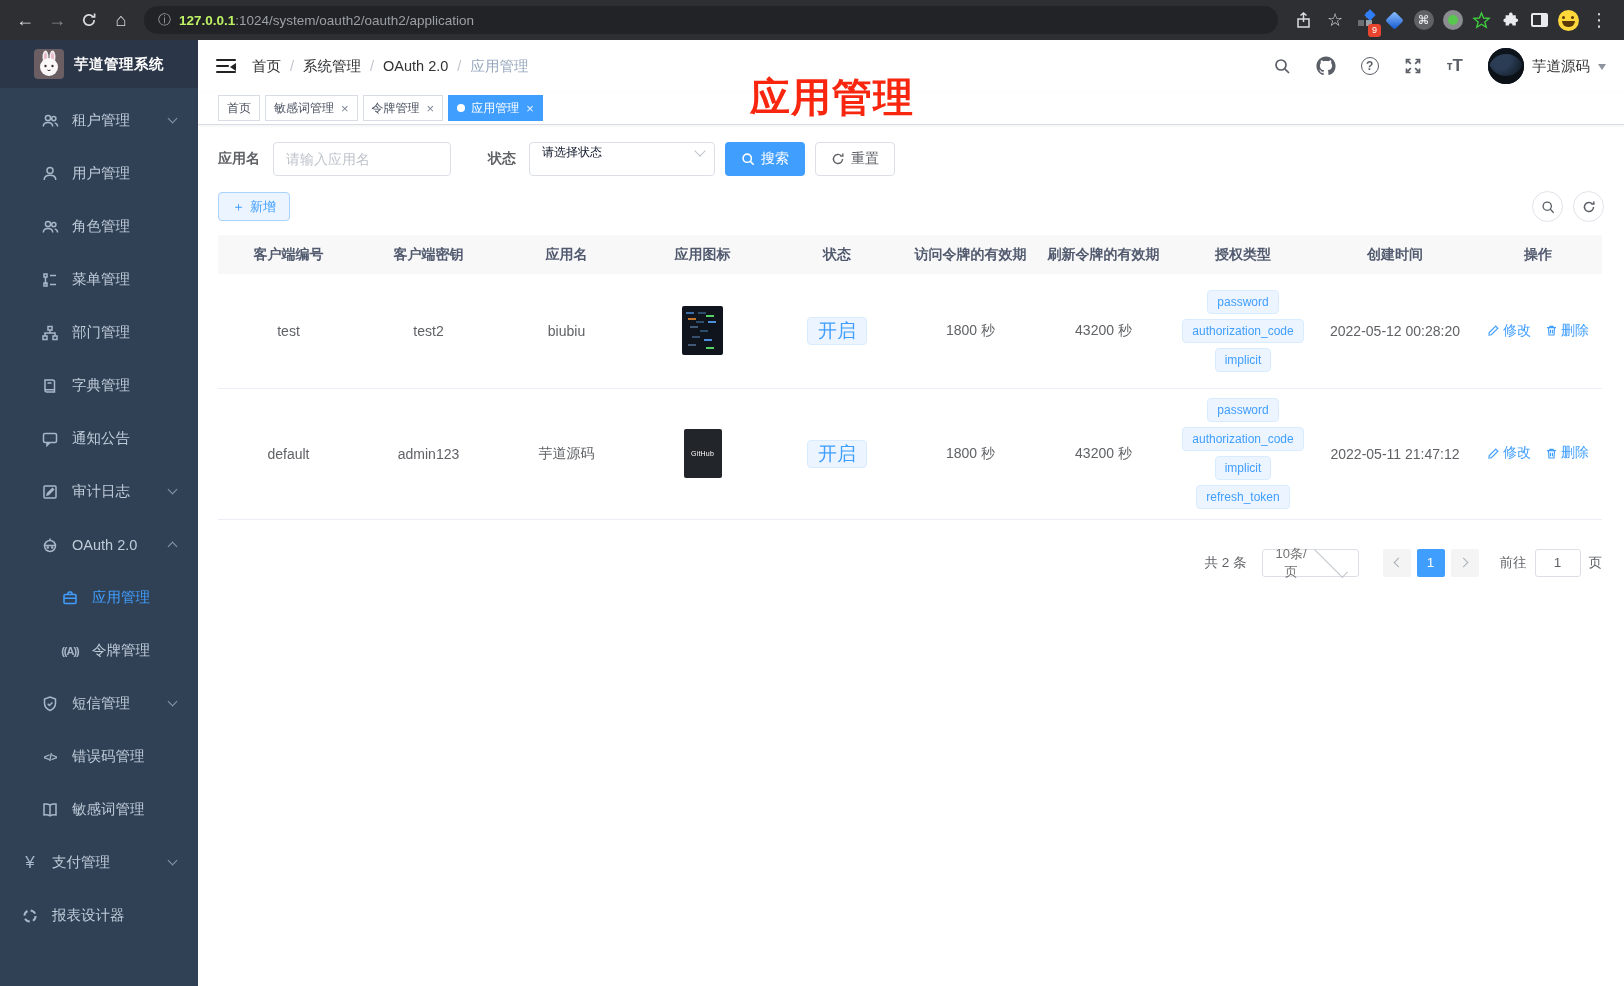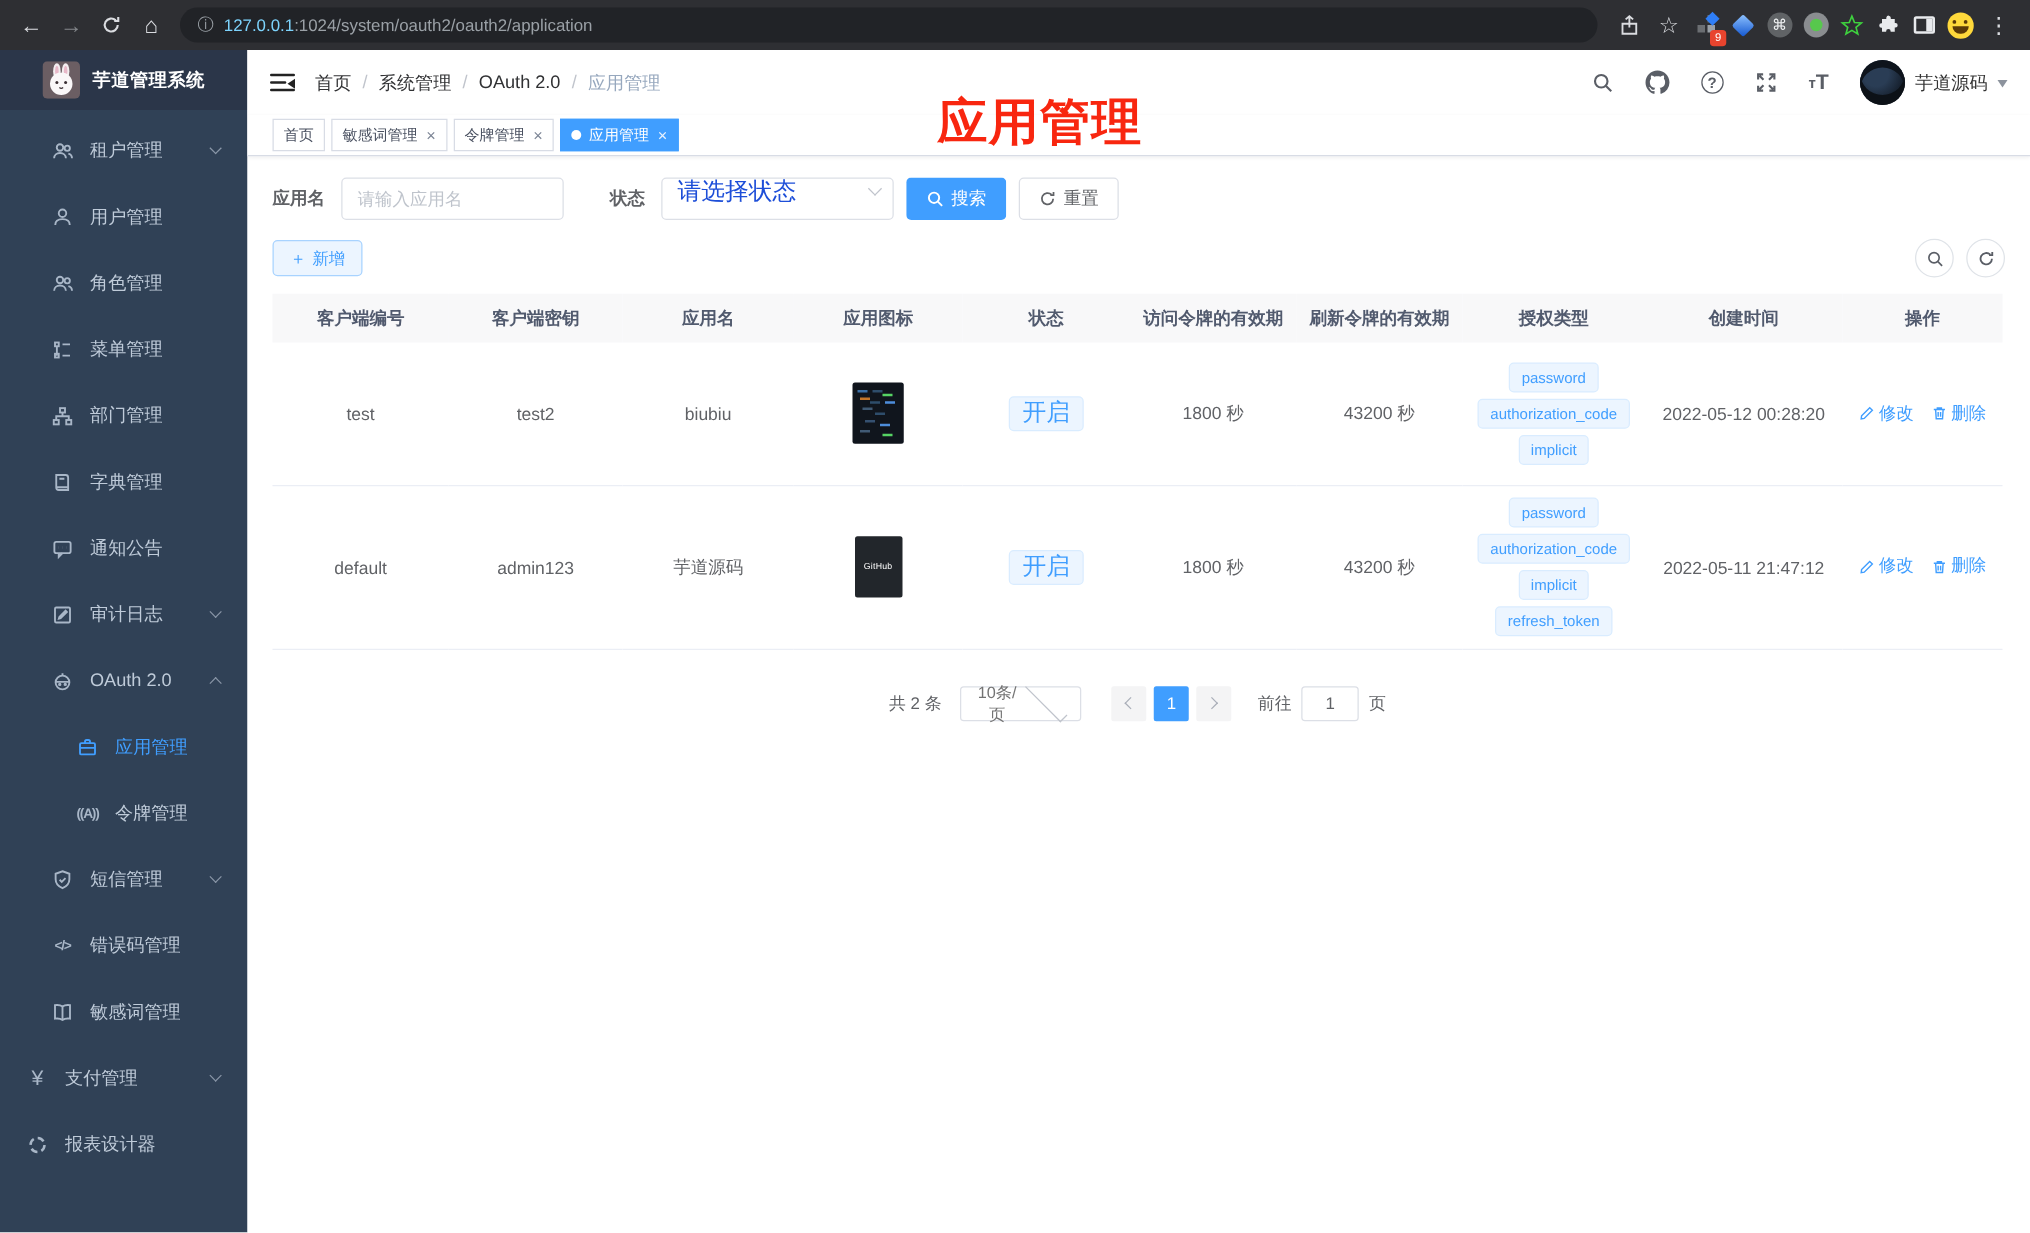--- a/index.html
+++ b/index.html
@@ -9,21 +9,21 @@
 
   
   .browser { height:40px; background:#2e2f33; display:flex; align-items:center; padding:0 10px; gap:2px; }
   .bicon { width:30px; height:30px; display:flex; align-items:center; justify-content:center;
            color:#dadce0; font-size:18px; border-radius:50%; flex:0 0 auto; }
   .bicon.dim { color:#84878b; }
   .urlbar { flex:1; height:28px; background:#212327; border-radius:14px; margin:0 8px 0 6px;
             display:flex; align-items:center; padding:0 14px; gap:8px; min-width:0; }
   .urlbar .info { color:#9aa0a6; font-size:13px; }
   .url { font-size:13.5px; white-space:nowrap; overflow:hidden; }
-  .url .host { color:#7dd3fc; font-weight:normal; }
+  .url .host { color:#bef264; font-weight:bold; }
   .url .path { color:#9aa0a6; }
   .ext { width:27px; height:27px; display:flex; align-items:center; justify-content:center; position:relative; flex:0 0 auto; }
   .eg-sq { width:6px; height:6px; background:#9aa0a6; position:relative; box-shadow:-8px 0 0 #6b6e72, 0 -8px 0 #6b6e72; top:3px; left:3px;}
   .eg-di { position:absolute; top:4px; right:5px; width:8px; height:8px; background:#2f7ef7; transform:rotate(45deg); }
   .eg-badge { position:absolute; right:-2px; bottom:-3px; min-width:13px; height:13px; background:#e8442e; color:#fff;
               font-size:9px; line-height:13px; text-align:center; border-radius:3px; padding:0 2px; }
   .e-diamond { width:13px; height:13px; background:linear-gradient(135deg,#8ec2ff,#1256d0); transform:rotate(45deg); border-radius:2px; }
   .e-circle { width:20px; height:20px; border-radius:50%; background:#606366; color:#f1f3f4; font-size:12px;
               display:flex; align-items:center; justify-content:center; }
   .e-circle.green { background:#8a8d90; }
@@ -87,21 +87,21 @@
   .vtab.active .x { color:#eaf3ff; }
 
   
   .content { padding:17px 20px 0; flex:1; }
   .filter { display:flex; align-items:center; }
   .flabel { font-size:14px; font-weight:bold; color:#606266; margin-right:13px; }
   .tinput { width:178px; height:34px; border:1px solid #dcdfe6; border-radius:4px; padding:0 12px; font-size:14px;
             color:#3b82f6; font-family:inherit; outline:none; }
   .tinput::placeholder { color:#bfc4cc; }
   .fsel { width:186px; height:34px; border:1px solid #dcdfe6; border-radius:4px; display:flex; align-items:center;
-          padding:0 10px 13px 12px; color:#1d4ed8; font-size:19px; cursor:pointer; }
+          padding:0 10px 13px 12px; color:#0f172a; font-size:12px; cursor:pointer; }
   .fsel .ph { flex:1; }
   .gap1 { width:37px; }
   .btn { height:34px; border-radius:4px; display:inline-flex; align-items:center; gap:6px; font-size:14px;
          padding:0 15px; cursor:pointer; border:1px solid transparent; }
   .btn.primary { background:#409eff; color:#fff; margin-left:10px; }
   .btn.plainw { background:#fff; border-color:#dcdfe6; color:#606266; margin-left:10px; }
   .toolbar { display:flex; align-items:center; margin-top:15px; }
   .btn.add { height:29px; background:#ecf5ff; border-color:#a8d3ff; color:#409eff; font-size:13px; padding:0 13px; gap:5px; }
   .circles { margin-left:auto; display:flex; gap:10px; }
   .cbtn { width:31px; height:31px; border:1px solid #dfe3e8; border-radius:50%; display:flex; align-items:center;
@@ -122,21 +122,21 @@
   .appimg { display:inline-block; position:relative; border-radius:2px; overflow:hidden; vertical-align:middle; }
   .img1 { width:41px; height:49px; background:#10151d; }
   .img1 i { position:absolute; top:6px; left:4px; width:8px; height:2px; background:#3a6ea5;
             box-shadow:12px 0 0 #2e4d6b, 20px 3px 0 #56d364, 2px 6px 0 #c5762a, 10px 9px 0 #2e4d6b,
                        22px 9px 0 #4d8ddb, 4px 14px 0 #405a75, 14px 18px 0 #2e4d6b, 6px 24px 0 #355070,
                        18px 27px 0 #4d8ddb, 2px 32px 0 #405a75, 20px 35px 0 #56d364; }
   .img2 { width:38px; height:49px; background:#22262b; color:#fff; font-size:7px; display:inline-flex;
           align-items:center; justify-content:center; letter-spacing:.2px; }
 
   
-  .pager { width:1384px; display:flex; align-items:center; justify-content:center; margin-top:29px;
+  .pager { width:1384px; display:flex; align-items:center; justify-content:flex-end; margin-top:29px;
            font-size:13.5px; color:#606266; }
   .pg-total { margin-right:15px; }
   .pg-size { width:97px; height:28px; border:1px solid #dcdfe6; border-radius:3px; display:flex; align-items:center;
              padding:0 7px 0 9px; color:#737373; cursor:pointer; margin-right:21px; }
   .pg-size span { flex:1; text-align:center; font-size:13px; }
   .pg-btn { width:28px; height:28px; border-radius:2px; background:#f4f4f5; display:flex; align-items:center;
             justify-content:center; margin:0 3px; cursor:pointer; }
   .chev { width:7px; height:7px; border-right:1.6px solid #a9aeb8; border-bottom:1.6px solid #a9aeb8; }
   .chev.l { transform:rotate(135deg); margin-left:3px; } .chev.r { transform:rotate(-45deg); margin-right:3px; }
   .pg-cur { width:28px; height:28px; border-radius:2px; background:#409eff; color:#fff; display:flex; align-items:center;

